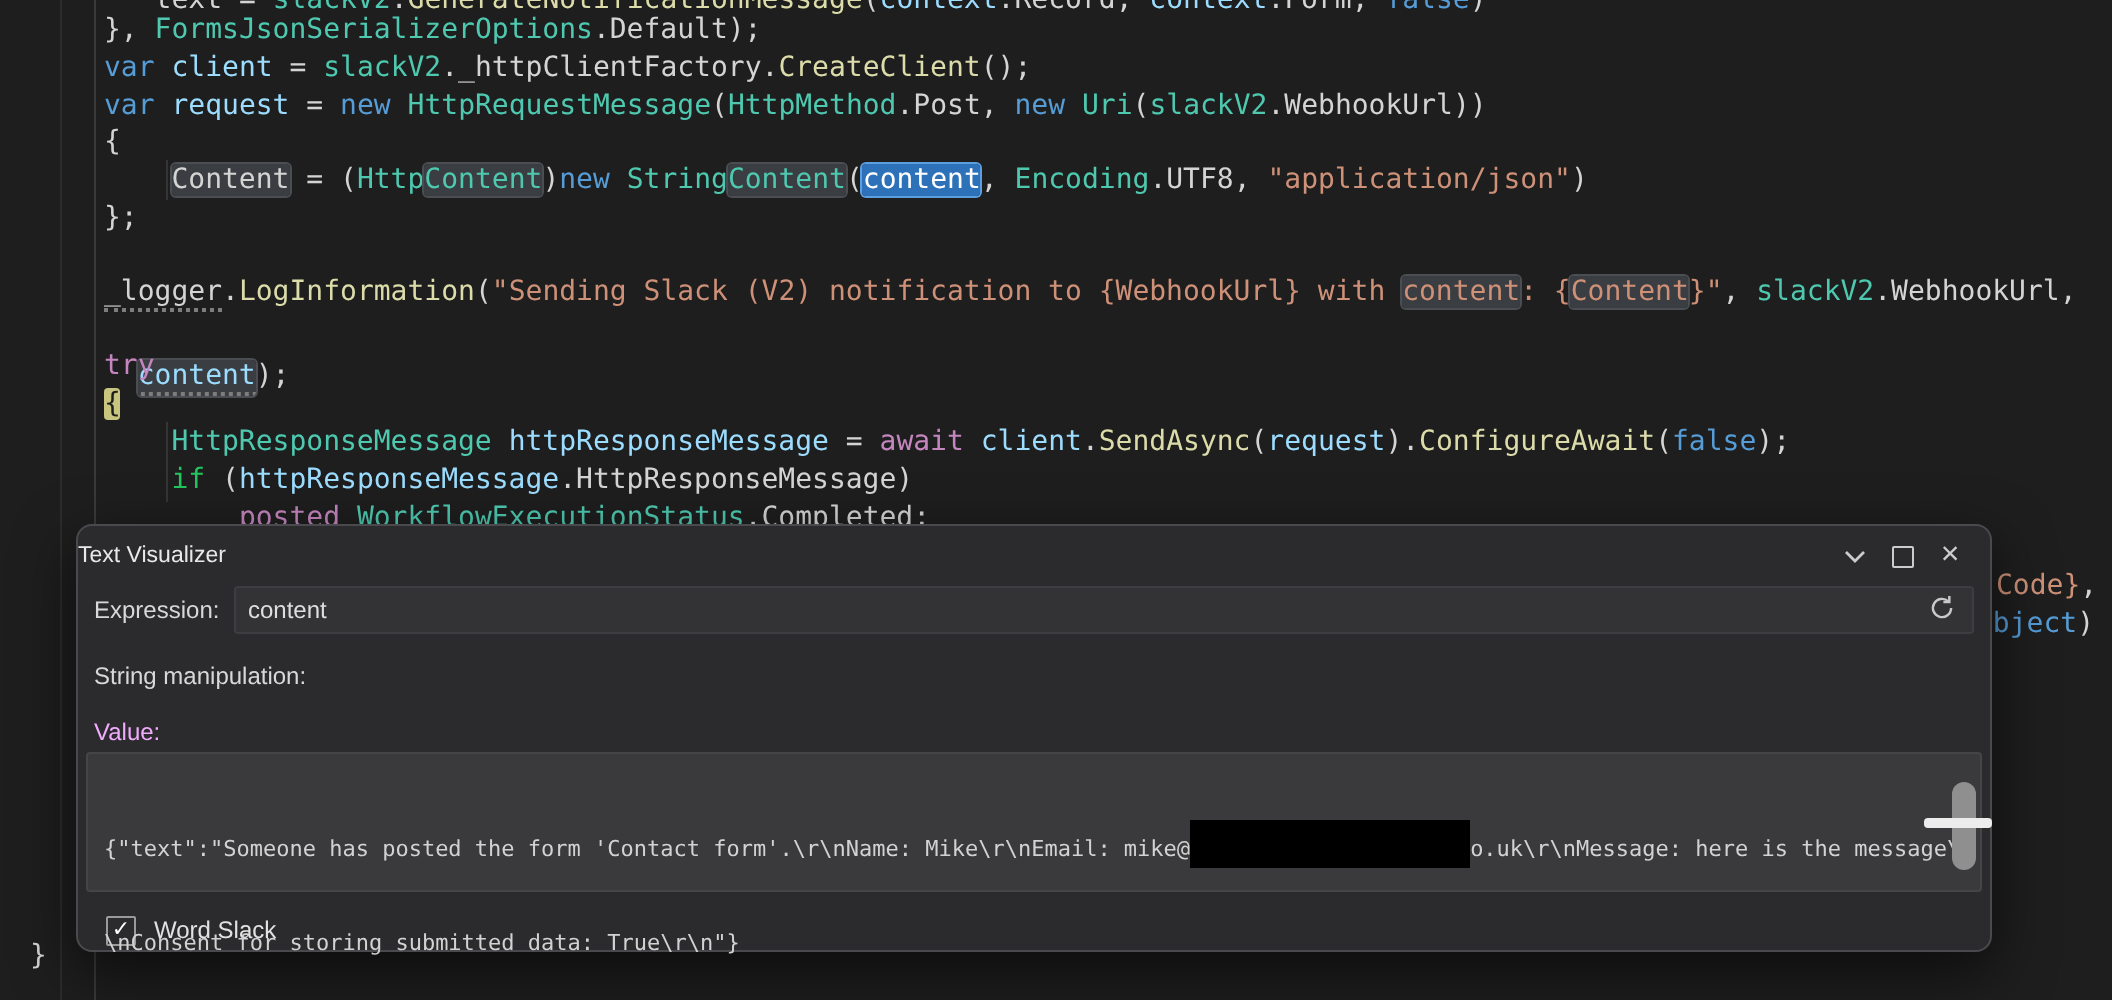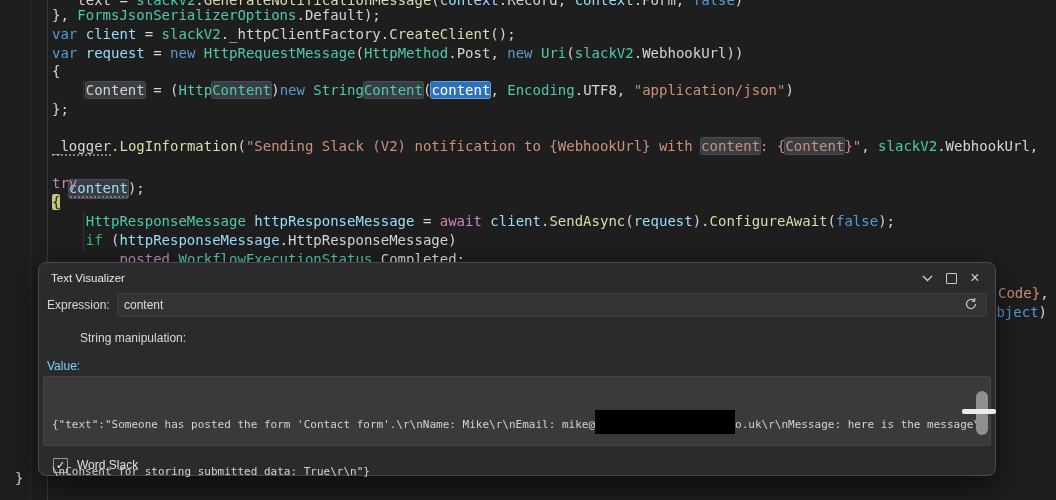--- a/index.html
+++ b/index.html
@@ -19,44 +19,44 @@
   .h-ref{background:#3a3d41;border-radius:2px;box-shadow:0 0 0 1px #4a4d51;}
   .h-sel{background:#2d71b8;color:#ffffff;border-radius:2px;box-shadow:0 0 0 1px #5b9fe0;}
   .h-brace{background:#c8c57e;color:#1e1e1e;border-radius:2px;}
   .h-hint{border-bottom:2px dotted #7d7d7d;}
   
   .dialog{
     position:absolute;left:38px;top:262px;width:956px;height:212px;z-index:10;
     background:#2b2b2d;border:1px solid #4a4a4e;border-radius:8px;
     box-shadow:0 10px 30px rgba(0,0,0,.6);color:#dcdcdc;font-size:12px;
   }
-  .titlebar{display:flex;align-items:center;height:22px;padding:4px 8px 0 12px;}
+  .titlebar{display:flex;align-items:center;height:22px;padding:4px 8px 0 0;}
   .dlg-title{flex:1;font-size:11.5px;color:#e8e8e8;}
   .winbtn{width:24px;height:18px;display:flex;align-items:center;justify-content:center;color:#cccccc;cursor:default;}
   .maxbox{width:9px;height:9px;border:1.2px solid #cccccc;border-radius:1px;display:inline-block;}
   .closeglyph{font-size:16px;line-height:14px;color:#cccccc;}
   .frow{display:flex;align-items:center;padding:0 8px;gap:8px;}
   .row1{margin-top:4px;height:24px;}
-  .row2{margin-top:10px;height:22px;margin-left:33px;}
+  .row2{margin-top:10px;height:22px;}
   .flabel{color:#d8d8d8;white-space:nowrap;}
   .l1{width:62px;}
   .l2{width:103px;}
   .tinput{
     flex:1;height:22px;background:#333336;border:1px solid #3e3e42;border-radius:2px;
     display:flex;align-items:center;padding:0 6px;color:#dedede;
   }
   .tinput .val{flex:1;}
   .iconbtn{width:18px;height:18px;display:flex;align-items:center;justify-content:center;}
   .combo{
     flex:1;height:20px;background:#333336;border:1px solid #3e3e42;border-radius:2px;
     display:flex;align-items:center;padding:0 8px;color:#dedede;
   }
   .combo .val{flex:1;}
   .caret-down{width:0;height:0;border-left:4px solid transparent;border-right:4px solid transparent;border-top:5px solid #b8b8b8;}
-  .value-label{margin:10px 0 2px 8px;height:15px;color:#7dd3fc;}
+  .value-label{margin:10px 0 2px 8px;height:15px;color:#f0abfc;}
   .value-area{
     position:relative;margin:2px 4px 0 4px;height:70px;background:#3a3a3d;
     border:1px solid #454548;border-radius:2px;padding:3px 8px;box-sizing:border-box;
     font-family:"DejaVu Sans Mono",monospace;font-size:11px;line-height:15px;
     color:#d2d2d2;white-space:pre;overflow:visible;
   }
   .redaction{
     display:inline-block;width:140px;height:24px;background:#000000;
     vertical-align:-6px;position:relative;z-index:3;
   }

